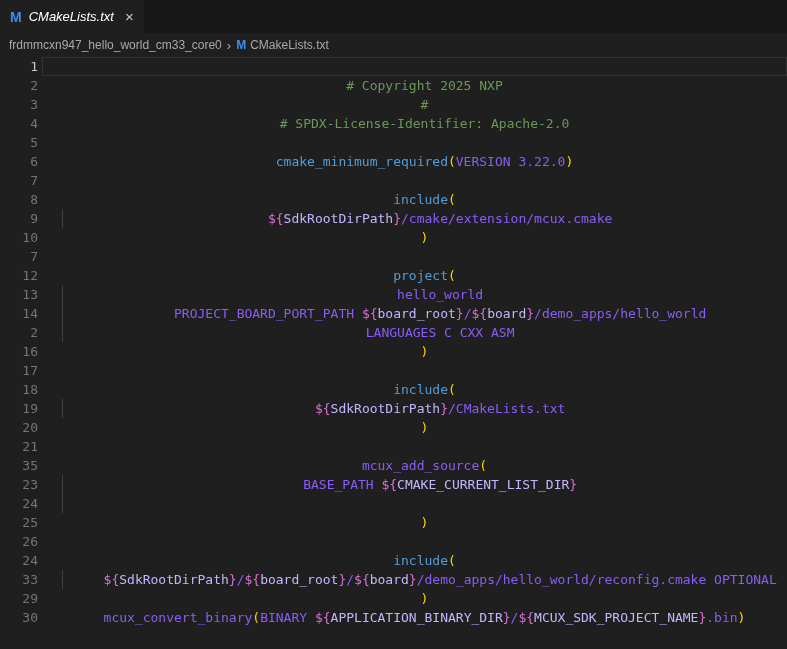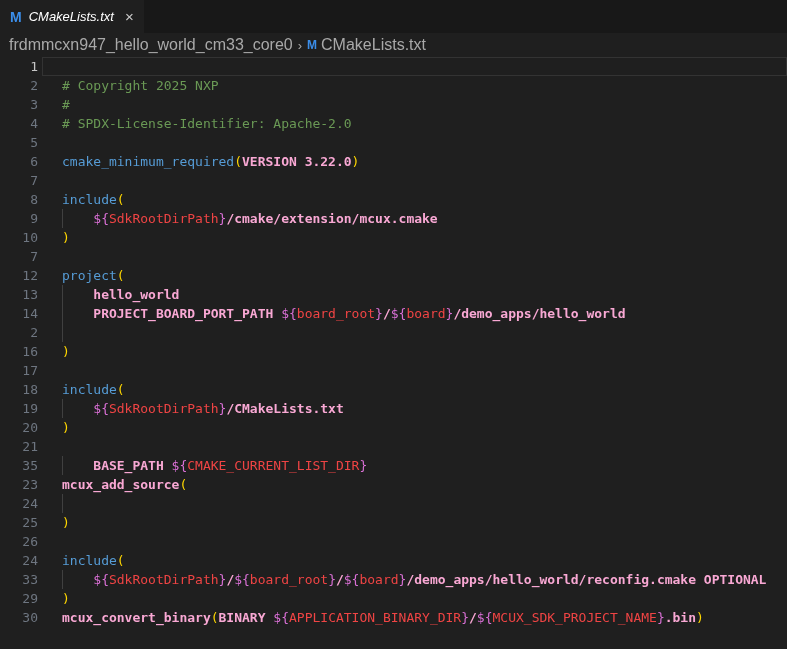--- a/index.html
+++ b/index.html
@@ -47,21 +47,21 @@
   .breadcrumbs {
     display: flex;
     align-items: center;
     height: 24px;
     background: #1f1f1f;
     padding-left: 9px;
     gap: 4px;
   }
   .crumb {
     color: #a9a9a9;
-    font-size: 16px;
+    font-size: 12px;
     white-space: nowrap;
     cursor: pointer;
   }
   .crumb-sep {
     color: #a9a9a9;
     font-size: 13px;
     line-height: 1;
     padding: 0 1px;
   }
   .crumb-ficon {
@@ -89,20 +89,21 @@
   }
   .ln {
     height: 19px;
     color: #6e7681;
     font-size: 13px;
   }
   .ln.cur { color: #c6c6c6; }
   .code-area {
     flex: 1 1 auto;
     position: relative;
+    text-align: center;
   }
   .row {
     position: relative;
     height: 19px;
     padding-left: 20px;
     white-space: pre;
     color: #d4d4d4;
     cursor: text;
   }
   .row.current {
@@ -113,24 +114,24 @@
     position: absolute;
     left: 20px;
     top: 0;
     width: 1px;
     height: 19px;
     background: #404040;
   }
   
   .com { color: #6a9955; }
   .cmd { color: #569cd6; }
-  .var { color: #ef4444; margin-top: 12px; }
+  .var { color: #c4b5fd; margin-top: 12px; }
   .brc { color: #da70d6; }
   .par { color: #ffd700; }
-  .txt { color: #f9a8d4; font-weight: bold; }
+  .txt { color: #8b5cf6; }
 </style>
 </head>
 <body>
 
 <div class="tabbar">
   <div class="tab">
     <span class="tab-ficon">M</span>
     <span class="tab-label">CMakeLists.txt</span>
     <span class="tab-close">×</span>
   </div>
@@ -184,29 +185,29 @@
       <div class="row"></div>
       <div class="row"><span class="cmd">cmake_minimum_required</span><span class="par">(</span><span class="txt">VERSION 3.22.0</span><span class="par">)</span></div>
       <div class="row"></div>
       <div class="row"><span class="cmd">include</span><span class="par">(</span></div>
       <div class="row"><span class="guide"></span><span class="txt">    </span><span class="brc">${</span><span class="var">SdkRootDirPath</span><span class="brc">}</span><span class="txt">/cmake/extension/mcux.cmake</span></div>
       <div class="row"><span class="par">)</span></div>
       <div class="row"></div>
       <div class="row"><span class="cmd">project</span><span class="par">(</span></div>
       <div class="row"><span class="guide"></span><span class="txt">    hello_world</span></div>
       <div class="row"><span class="guide"></span><span class="txt">    PROJECT_BOARD_PORT_PATH </span><span class="brc">${</span><span class="var">board_root</span><span class="brc">}</span><span class="txt">/</span><span class="brc">${</span><span class="var">board</span><span class="brc">}</span><span class="txt">/demo_apps/hello_world</span></div>
-      <div class="row"><span class="guide"></span></div>
+      <div class="row"><span class="guide"></span><span class="txt">    LANGUAGES C CXX ASM</span></div>
       <div class="row"><span class="par">)</span></div>
       <div class="row"></div>
       <div class="row"><span class="cmd">include</span><span class="par">(</span></div>
       <div class="row"><span class="guide"></span><span class="txt">    </span><span class="brc">${</span><span class="var">SdkRootDirPath</span><span class="brc">}</span><span class="txt">/CMakeLists.txt</span></div>
       <div class="row"><span class="par">)</span></div>
       <div class="row"></div>
+      <div class="row"><span class="txt">mcux_add_source</span><span class="par">(</span></div>
       <div class="row"><span class="guide"></span><span class="txt">    BASE_PATH </span><span class="brc">${</span><span class="var">CMAKE_CURRENT_LIST_DIR</span><span class="brc">}</span></div>
-      <div class="row"><span class="txt">mcux_add_source</span><span class="par">(</span></div>
       <div class="row"><span class="guide"></span></div>
       <div class="row"><span class="par">)</span></div>
       <div class="row"></div>
       <div class="row"><span class="cmd">include</span><span class="par">(</span></div>
       <div class="row"><span class="guide"></span><span class="txt">    </span><span class="brc">${</span><span class="var">SdkRootDirPath</span><span class="brc">}</span><span class="txt">/</span><span class="brc">${</span><span class="var">board_root</span><span class="brc">}</span><span class="txt">/</span><span class="brc">${</span><span class="var">board</span><span class="brc">}</span><span class="txt">/demo_apps/hello_world/reconfig.cmake OPTIONAL</span></div>
       <div class="row"><span class="par">)</span></div>
       <div class="row"><span class="txt">mcux_convert_binary</span><span class="par">(</span><span class="txt">BINARY </span><span class="brc">${</span><span class="var">APPLICATION_BINARY_DIR</span><span class="brc">}</span><span class="txt">/</span><span class="brc">${</span><span class="var">MCUX_SDK_PROJECT_NAME</span><span class="brc">}</span><span class="txt">.bin</span><span class="par">)</span></div>
     </div>
 </div>
 

